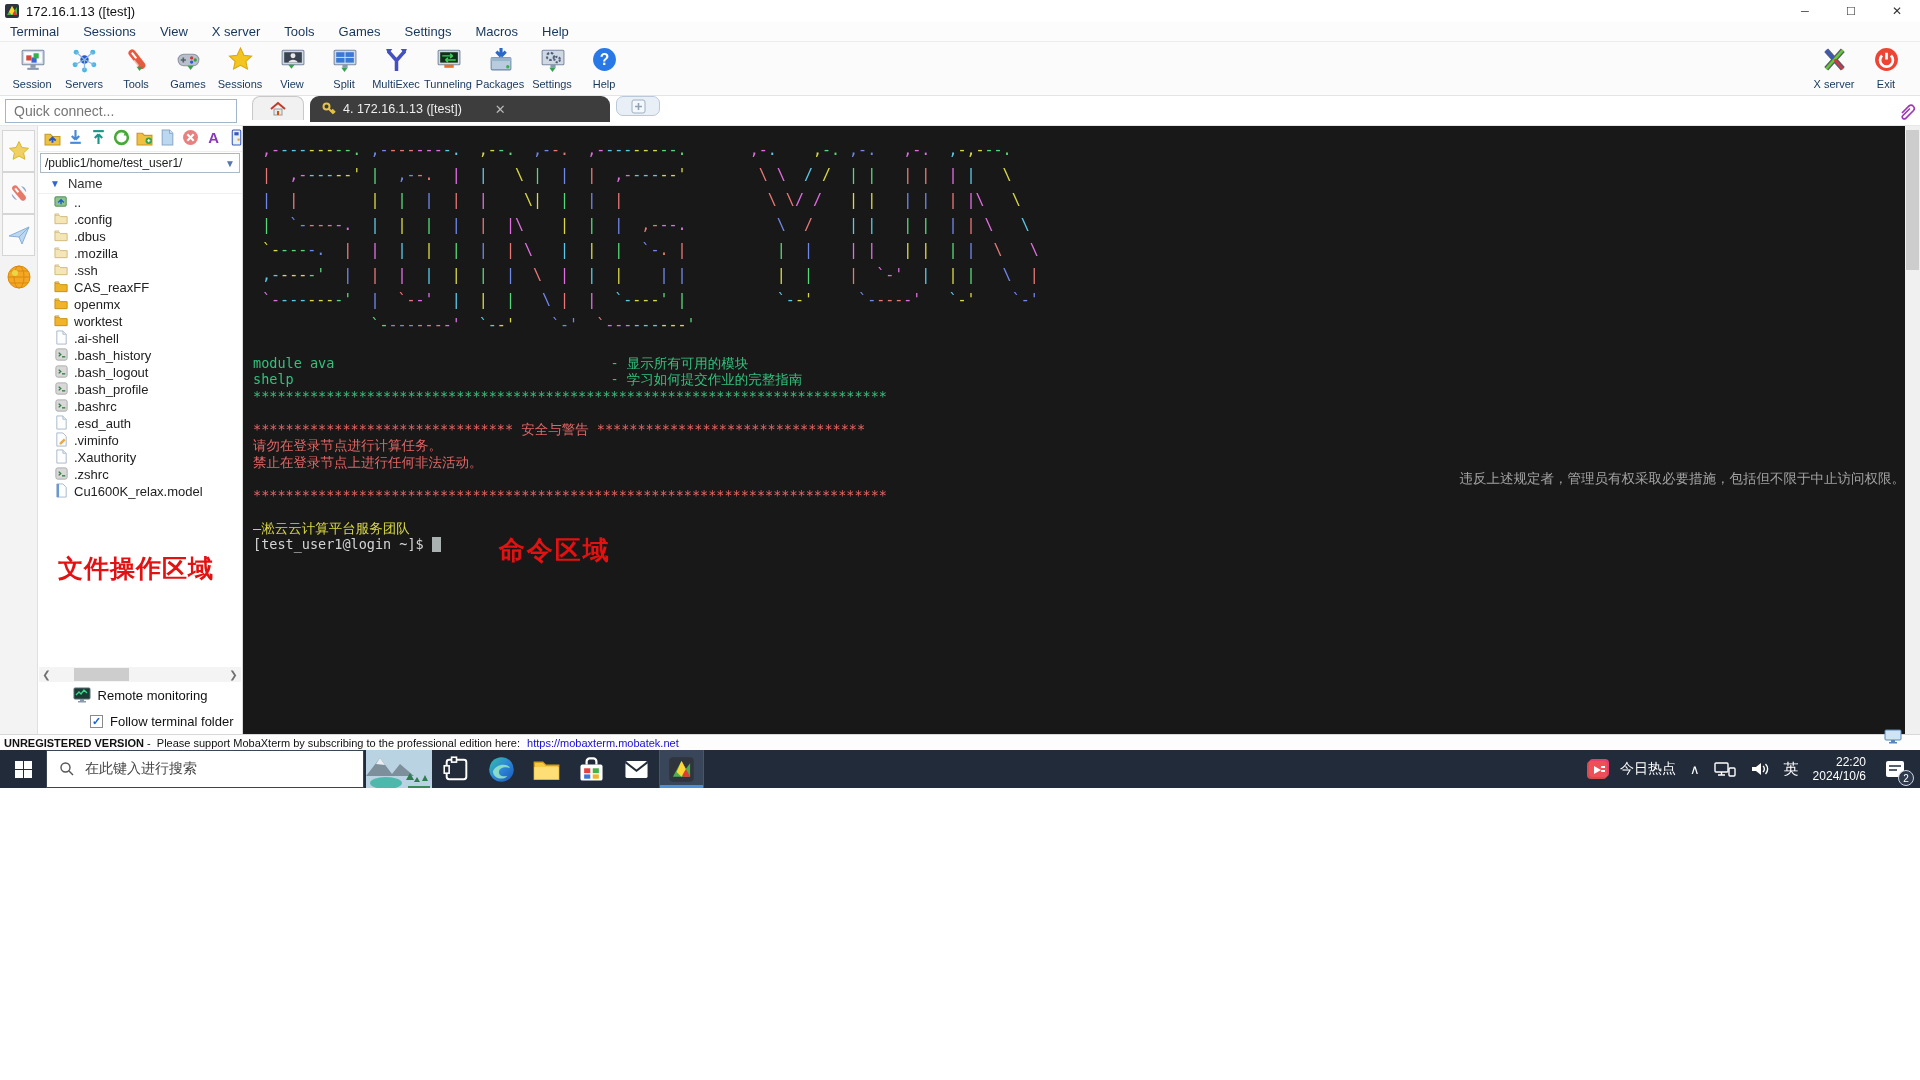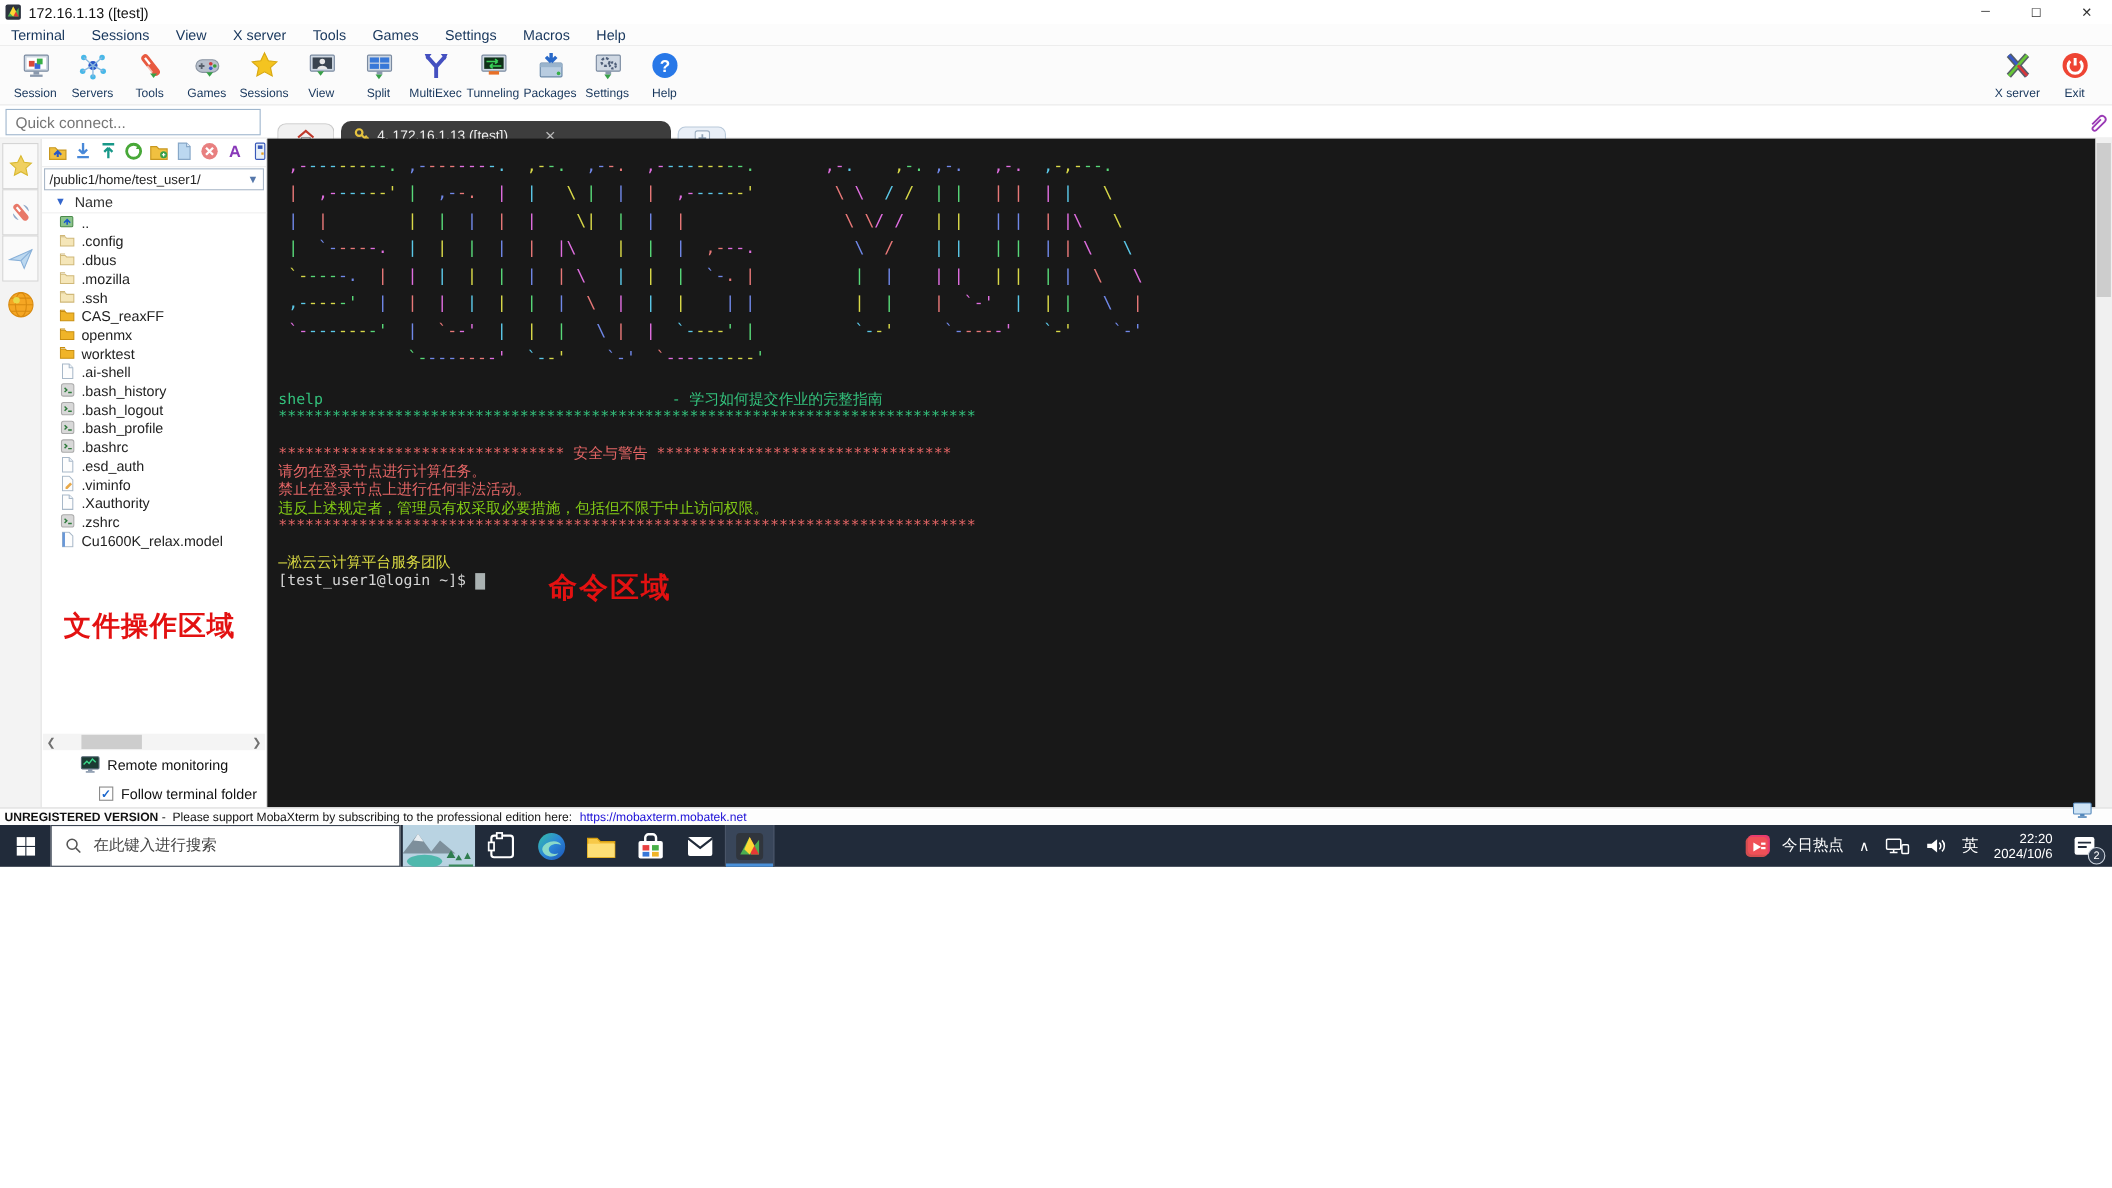--- a/index.html
+++ b/index.html
@@ -20,21 +20,21 @@
   
   .toolbar { height:54px; background:#fbfbfb; display:flex; align-items:flex-start; padding:2px 8px 0 6px; border-bottom:1px solid #e4e4e4; }
   .tb-btn { width:52px; display:flex; flex-direction:column; align-items:center; gap:1px; padding-top:2px; }
   .tb-btn svg { width:27px; height:27px; }
   .tb-label { font-size:11px; color:#17365c; white-space:nowrap; }
   .tb-spacer { flex:1; }
 
   
   .connectrow { height:30px; background:#ffffff; display:flex; align-items:center; position:relative; border-bottom:1px solid #e8e8e8; }
   .qc-input { position:absolute; left:5px; top:3px; width:232px; height:24px; border:1px solid #9fb6cd; font-size:14px; color:#9a9a9a; padding:0 8px; font-family:"Liberation Sans",sans-serif; }
-  .tabstrip { position:absolute; left:252px; top:14px; display:flex; align-items:flex-end; gap:6px; }
+  .tabstrip { position:absolute; left:252px; top:0; display:flex; gap:6px; }
   .tab-home { width:52px; height:24px; background:#f1f1f1; border:1px solid #c9c9c9; border-bottom:none; border-radius:8px 8px 0 0; display:flex; align-items:center; justify-content:center; }
   .tab-active { height:26px; background:#3d3d3d; border-radius:9px 9px 0 0; display:flex; align-items:center; gap:7px; padding:0 12px; color:#efefef; font-size:12.5px; min-width:300px; }
   .tab-close { color:#b9b9b9; font-size:13px; margin-left:26px; }
   .tab-new { width:44px; height:20px; margin-bottom:1px; background:#e9eff7; border:1px solid #b9c9da; border-radius:7px; display:flex; align-items:center; justify-content:center; color:#8899aa; font-size:12px; }
   .paperclip { position:absolute; right:4px; top:4px; }
 
   
   .main { flex:1; display:flex; min-height:0; }
   .sidestrip { width:38px; background:#f3f3f3; border-right:1px solid #e0e0e0; display:flex; flex-direction:column; align-items:center; padding-top:4px; }
   .strip-box { width:33px; height:42px; background:#fafafa; border:1px solid #d5d5d5; display:flex; align-items:center; justify-content:center; margin-bottom:0px; }
@@ -539,27 +539,28 @@
     <div class="terminal" id="terminal">
         <div class="aline"> <span style="color:#e06ee0">,</span><span style="color:#e06ee0">-</span><span style="color:#5bc8e8">-</span><span style="color:#5bc8e8">-</span><span style="color:#5bc8e8">-</span><span style="color:#d8d848">-</span><span style="color:#d8d848">-</span><span style="color:#d8d848">-</span><span style="color:#58d878">-</span><span style="color:#58d878">-</span><span style="color:#58d878">.</span> <span style="color:#7088e8">,</span><span style="color:#7088e8">-</span><span style="color:#e87878">-</span><span style="color:#e87878">-</span><span style="color:#e87878">-</span><span style="color:#e06ee0">-</span><span style="color:#e06ee0">-</span><span style="color:#e06ee0">-</span><span style="color:#5bc8e8">-</span><span style="color:#5bc8e8">.</span>  <span style="color:#d8d848">,</span><span style="color:#d8d848">-</span><span style="color:#58d878">-</span><span style="color:#58d878">.</span>  <span style="color:#7088e8">,</span><span style="color:#7088e8">-</span><span style="color:#e87878">-</span><span style="color:#e87878">.</span>  <span style="color:#e06ee0">,</span><span style="color:#e06ee0">-</span><span style="color:#5bc8e8">-</span><span style="color:#5bc8e8">-</span><span style="color:#5bc8e8">-</span><span style="color:#d8d848">-</span><span style="color:#d8d848">-</span><span style="color:#d8d848">-</span><span style="color:#58d878">-</span><span style="color:#58d878">-</span><span style="color:#58d878">.</span>       <span style="color:#e06ee0">,</span><span style="color:#e06ee0">-</span><span style="color:#5bc8e8">.</span>    <span style="color:#d8d848">,</span><span style="color:#58d878">-</span><span style="color:#58d878">.</span> <span style="color:#7088e8">,</span><span style="color:#7088e8">-</span><span style="color:#7088e8">.</span>   <span style="color:#e06ee0">,</span><span style="color:#e06ee0">-</span><span style="color:#e06ee0">.</span>  <span style="color:#5bc8e8">,</span><span style="color:#d8d848">-</span><span style="color:#d8d848">,</span><span style="color:#d8d848">-</span><span style="color:#58d878">-</span><span style="color:#58d878">-</span><span style="color:#58d878">.</span>   </div>
         <div class="aline"> <span style="color:#e87878">|</span>  <span style="color:#e06ee0">,</span><span style="color:#e06ee0">-</span><span style="color:#5bc8e8">-</span><span style="color:#5bc8e8">-</span><span style="color:#5bc8e8">-</span><span style="color:#d8d848">-</span><span style="color:#d8d848">-</span><span style="color:#d8d848">'</span> <span style="color:#58d878">|</span>  <span style="color:#7088e8">,</span><span style="color:#7088e8">-</span><span style="color:#e87878">-</span><span style="color:#e87878">.</span>  <span style="color:#e06ee0">|</span>  <span style="color:#5bc8e8">|</span>   <span style="color:#d8d848">\</span> <span style="color:#58d878">|</span>  <span style="color:#7088e8">|</span>  <span style="color:#e87878">|</span>  <span style="color:#e06ee0">,</span><span style="color:#e06ee0">-</span><span style="color:#5bc8e8">-</span><span style="color:#5bc8e8">-</span><span style="color:#5bc8e8">-</span><span style="color:#d8d848">-</span><span style="color:#d8d848">-</span><span style="color:#d8d848">'</span>        <span style="color:#e87878">\</span> <span style="color:#e06ee0">\</span>  <span style="color:#5bc8e8">/</span> <span style="color:#d8d848">/</span>  <span style="color:#58d878">|</span> <span style="color:#58d878">|</span>   <span style="color:#e87878">|</span> <span style="color:#e87878">|</span>  <span style="color:#e06ee0">|</span> <span style="color:#5bc8e8">|</span>   <span style="color:#d8d848">\</span>   </div>
         <div class="aline"> <span style="color:#7088e8">|</span>  <span style="color:#e87878">|</span>        <span style="color:#d8d848">|</span>  <span style="color:#58d878">|</span>  <span style="color:#7088e8">|</span>  <span style="color:#e87878">|</span>  <span style="color:#e06ee0">|</span>    <span style="color:#d8d848">\</span><span style="color:#d8d848">|</span>  <span style="color:#58d878">|</span>  <span style="color:#7088e8">|</span>  <span style="color:#e87878">|</span>                <span style="color:#e87878">\</span> <span style="color:#e87878">\</span><span style="color:#e06ee0">/</span> <span style="color:#e06ee0">/</span>   <span style="color:#d8d848">|</span> <span style="color:#d8d848">|</span>   <span style="color:#7088e8">|</span> <span style="color:#7088e8">|</span>  <span style="color:#e87878">|</span> <span style="color:#e06ee0">|</span><span style="color:#e06ee0">\</span>   <span style="color:#d8d848">\</span>  </div>
         <div class="aline"> <span style="color:#58d878">|</span>  <span style="color:#7088e8">`</span><span style="color:#7088e8">-</span><span style="color:#e87878">-</span><span style="color:#e87878">-</span><span style="color:#e87878">-</span><span style="color:#e06ee0">-</span><span style="color:#e06ee0">.</span>  <span style="color:#5bc8e8">|</span>  <span style="color:#d8d848">|</span>  <span style="color:#58d878">|</span>  <span style="color:#7088e8">|</span>  <span style="color:#e87878">|</span>  <span style="color:#e06ee0">|</span><span style="color:#e06ee0">\</span>    <span style="color:#d8d848">|</span>  <span style="color:#58d878">|</span>  <span style="color:#7088e8">|</span>  <span style="color:#e87878">,</span><span style="color:#e87878">-</span><span style="color:#e06ee0">-</span><span style="color:#e06ee0">-</span><span style="color:#e06ee0">.</span>          <span style="color:#7088e8">\</span>  <span style="color:#e87878">/</span>    <span style="color:#5bc8e8">|</span> <span style="color:#5bc8e8">|</span>   <span style="color:#58d878">|</span> <span style="color:#58d878">|</span>  <span style="color:#7088e8">|</span> <span style="color:#e87878">|</span> <span style="color:#e06ee0">\</span>   <span style="color:#5bc8e8">\</span> </div>
         <div class="aline"> <span style="color:#d8d848">`</span><span style="color:#d8d848">-</span><span style="color:#58d878">-</span><span style="color:#58d878">-</span><span style="color:#58d878">-</span><span style="color:#7088e8">-</span><span style="color:#7088e8">.</span>  <span style="color:#e87878">|</span>  <span style="color:#e06ee0">|</span>  <span style="color:#5bc8e8">|</span>  <span style="color:#d8d848">|</span>  <span style="color:#58d878">|</span>  <span style="color:#7088e8">|</span>  <span style="color:#e87878">|</span> <span style="color:#e06ee0">\</span>   <span style="color:#5bc8e8">|</span>  <span style="color:#d8d848">|</span>  <span style="color:#58d878">|</span>  <span style="color:#7088e8">`</span><span style="color:#7088e8">-</span><span style="color:#e87878">.</span> <span style="color:#e87878">|</span>          <span style="color:#58d878">|</span>  <span style="color:#7088e8">|</span>    <span style="color:#e06ee0">|</span> <span style="color:#e06ee0">|</span>   <span style="color:#d8d848">|</span> <span style="color:#d8d848">|</span>  <span style="color:#58d878">|</span> <span style="color:#7088e8">|</span>  <span style="color:#e87878">\</span>   <span style="color:#e06ee0">\</span></div>
         <div class="aline"> <span style="color:#5bc8e8">,</span><span style="color:#5bc8e8">-</span><span style="color:#d8d848">-</span><span style="color:#d8d848">-</span><span style="color:#d8d848">-</span><span style="color:#58d878">-</span><span style="color:#58d878">'</span>  <span style="color:#7088e8">|</span>  <span style="color:#e87878">|</span>  <span style="color:#e06ee0">|</span>  <span style="color:#5bc8e8">|</span>  <span style="color:#d8d848">|</span>  <span style="color:#58d878">|</span>  <span style="color:#7088e8">|</span>  <span style="color:#e87878">\</span>  <span style="color:#e06ee0">|</span>  <span style="color:#5bc8e8">|</span>  <span style="color:#d8d848">|</span>    <span style="color:#7088e8">|</span> <span style="color:#7088e8">|</span>          <span style="color:#d8d848">|</span>  <span style="color:#58d878">|</span>    <span style="color:#e87878">|</span>  <span style="color:#e06ee0">`</span><span style="color:#e06ee0">-</span><span style="color:#e06ee0">'</span>  <span style="color:#5bc8e8">|</span>  <span style="color:#d8d848">|</span> <span style="color:#58d878">|</span>   <span style="color:#7088e8">\</span>  <span style="color:#e87878">|</span></div>
         <div class="aline"> <span style="color:#e06ee0">`</span><span style="color:#e06ee0">-</span><span style="color:#5bc8e8">-</span><span style="color:#5bc8e8">-</span><span style="color:#5bc8e8">-</span><span style="color:#d8d848">-</span><span style="color:#d8d848">-</span><span style="color:#d8d848">-</span><span style="color:#58d878">-</span><span style="color:#58d878">'</span>  <span style="color:#7088e8">|</span>  <span style="color:#e87878">`</span><span style="color:#e87878">-</span><span style="color:#e06ee0">-</span><span style="color:#e06ee0">'</span>  <span style="color:#5bc8e8">|</span>  <span style="color:#d8d848">|</span>  <span style="color:#58d878">|</span>   <span style="color:#7088e8">\</span> <span style="color:#e87878">|</span>  <span style="color:#e06ee0">|</span>  <span style="color:#5bc8e8">`</span><span style="color:#5bc8e8">-</span><span style="color:#d8d848">-</span><span style="color:#d8d848">-</span><span style="color:#d8d848">-</span><span style="color:#58d878">'</span> <span style="color:#58d878">|</span>          <span style="color:#5bc8e8">`</span><span style="color:#5bc8e8">-</span><span style="color:#d8d848">-</span><span style="color:#d8d848">'</span>     <span style="color:#7088e8">`</span><span style="color:#7088e8">-</span><span style="color:#e87878">-</span><span style="color:#e87878">-</span><span style="color:#e87878">-</span><span style="color:#e06ee0">-</span><span style="color:#e06ee0">'</span>   <span style="color:#5bc8e8">`</span><span style="color:#d8d848">-</span><span style="color:#d8d848">'</span>    <span style="color:#7088e8">`</span><span style="color:#7088e8">-</span><span style="color:#7088e8">'</span></div>
         <div class="aline">             <span style="color:#58d878">`</span><span style="color:#58d878">-</span><span style="color:#7088e8">-</span><span style="color:#7088e8">-</span><span style="color:#7088e8">-</span><span style="color:#e87878">-</span><span style="color:#e87878">-</span><span style="color:#e87878">-</span><span style="color:#e06ee0">-</span><span style="color:#e06ee0">'</span>  <span style="color:#5bc8e8">`</span><span style="color:#5bc8e8">-</span><span style="color:#d8d848">-</span><span style="color:#d8d848">'</span>    <span style="color:#7088e8">`</span><span style="color:#7088e8">-</span><span style="color:#7088e8">'</span>  <span style="color:#e87878">`</span><span style="color:#e06ee0">-</span><span style="color:#e06ee0">-</span><span style="color:#e06ee0">-</span><span style="color:#5bc8e8">-</span><span style="color:#5bc8e8">-</span><span style="color:#5bc8e8">-</span><span style="color:#d8d848">-</span><span style="color:#d8d848">-</span><span style="color:#d8d848">-</span><span style="color:#58d878">'</span>                                      </div>
         <div class="blankline"></div>
+        <div class="tline" style="color: rgb(51, 193, 124);">module ava                                  - 显示所有可用的模块</div>
         <div class="tline" style="color: rgb(51, 193, 124);">shelp                                       - 学习如何提交作业的完整指南</div>
         <div class="tline" style="color: rgb(51, 193, 124);">******************************************************************************</div>
         <div class="blankline"></div>
         <div class="tline" style="color: rgb(227, 101, 101);">******************************** 安全与警告 *********************************</div>
         <div class="tline" style="color: rgb(227, 101, 101);">请勿在登录节点进行计算任务。</div>
         <div class="tline" style="color: rgb(227, 101, 101);">禁止在登录节点上进行任何非法活动。</div>
-        <div class="tline" style="color: #84cc16;">违反上述规定者，管理员有权采取必要措施，包括但不限于中止访问权限。</div>
+        <div class="tline" style="color: #a3a3a3; text-align: right;">违反上述规定者，管理员有权采取必要措施，包括但不限于中止访问权限。</div>
         <div class="tline" style="color: rgb(227, 101, 101);">******************************************************************************</div>
         <div class="blankline"></div>
         <div class="tline" style="color: rgb(217, 217, 67);">—淞云云计算平台服务团队</div>
         <div class="promptline">
           <span class="tline" style="color:#d4d4d4">[test_user1@login ~]$</span>
           <span class="cursor"></span>
           <span class="cmd-annotation">命令区域</span>
         </div>
       </div>
 

